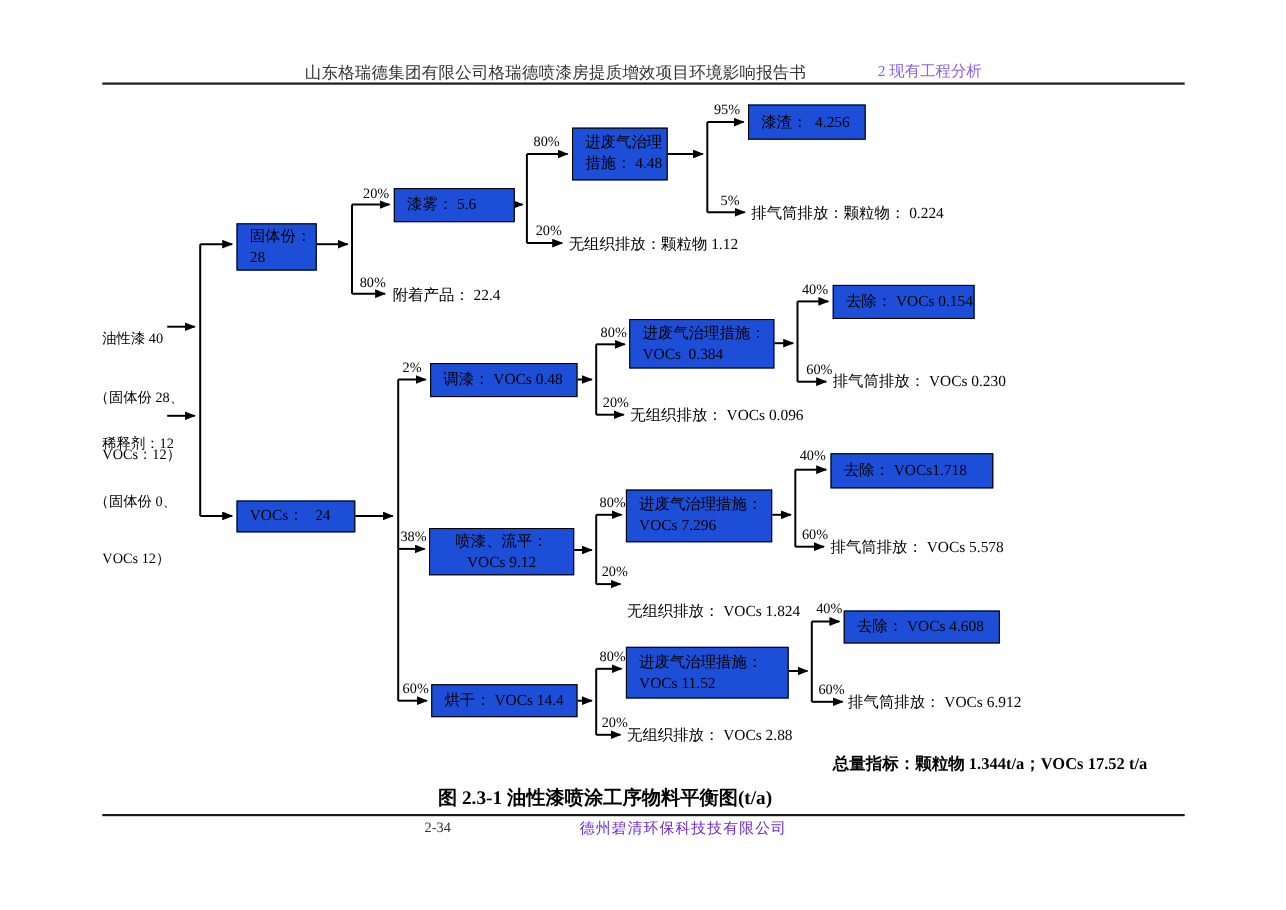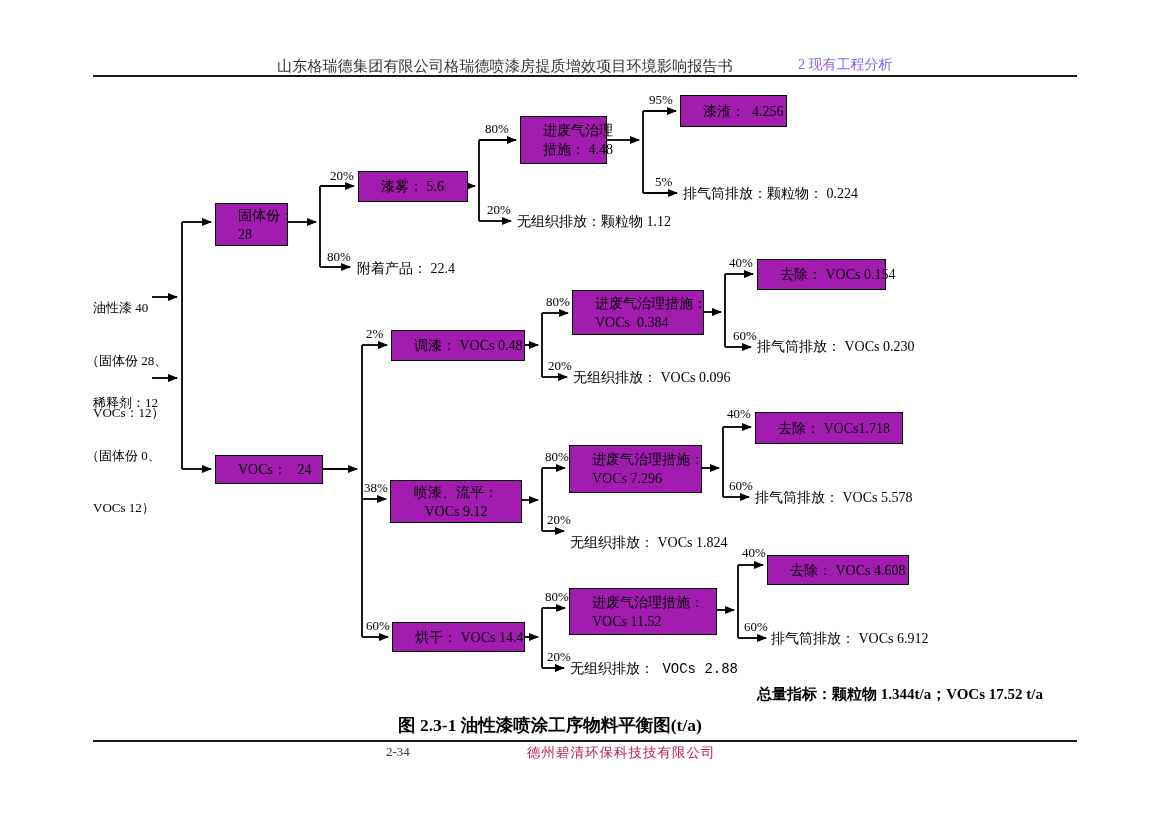--- a/index.html
+++ b/index.html
@@ -6,29 +6,29 @@
   .page{
     position:relative;width:1169px;height:827px;background:#fff;overflow:hidden;
     font-family:"Liberation Serif","DejaVu Serif",serif;color:#000;
   }
   .rule{position:absolute;background:#1a1a1a;}
   .hdr-title{position:absolute;left:277px;top:57px;font-size:15px;color:#333;white-space:pre;letter-spacing:.2px;}
   .hdr-sec{position:absolute;left:798px;top:56px;font-size:14px;color:#8b5cf6;white-space:pre;}
   .hdr-rule{left:93px;top:75px;width:984px;height:2.4px;}
   .ftr-rule{left:93px;top:740px;width:984px;height:2px;}
   .ftr-page{position:absolute;left:386px;top:744px;font-size:13px;color:#333;}
-  .ftr-co{position:absolute;left:527px;top:744px;font-size:13.5px;color:#be185d;letter-spacing:1px;}
+  .ftr-co{position:absolute;left:527px;top:744px;font-size:13.5px;color:#6d28d9;letter-spacing:1px;}
   .caption{position:absolute;left:95px;top:713px;width:910px;text-align:center;font-size:17.5px;font-weight:bold;white-space:pre;}
   .summary{position:absolute;left:757px;top:685px;font-size:15px;font-weight:bold;white-space:pre;}
   .src{position:absolute;font-size:13px;line-height:17.5px;white-space:pre;}
   .src .ind{margin-left:7px;}
   .box{
-    position:absolute;border:1.6px solid #000;background:#a21caf;box-sizing:border-box;
+    position:absolute;border:1.6px solid #000;background:#1d4ed8;box-sizing:border-box;
     display:flex;flex-direction:column;justify-content:center;align-items:flex-start;
-    padding:1px 22px;font-size:14px;line-height:19px;white-space:pre;
+    padding:1px 11px;font-size:14px;line-height:19px;white-space:pre;
   }
   .box.center{align-items:center;}
   .lbl{position:absolute;font-size:14px;white-space:pre;}
   .pct{position:absolute;font-size:13px;white-space:pre;}
   svg.flows{position:absolute;left:0;top:0;}
 </style>
 </head>
 <body>
 
 <div class="page">
@@ -181,23 +181,23 @@
   <div class="pct" style="left:545px;top:589px;">80%</div>
   <div class="pct" style="left:547px;top:649px;">20%</div>
   <div class="pct" style="left:742px;top:545px;">40%</div>
   <div class="pct" style="left:744px;top:619px;">60%</div>
 
   <div class="lbl" style="left:357px;top:260px;">附着产品： 22.4</div>
   <div class="lbl" style="left:517px;top:213px;">无组织排放：颗粒物 1.12</div>
   <div class="lbl" style="left:683px;top:185px;">排气筒排放：颗粒物： 0.224</div>
   <div class="lbl" style="left:573px;top:369px;">无组织排放： VOCs 0.096</div>
   <div class="lbl" style="left:757px;top:338px;">排气筒排放： VOCs 0.230</div>
-  <div class="lbl" style="left:570px;top:534px;">无组织排放： VOCs 1.824</div>
+  <div class="lbl" style="left:570px;top:547px;">无组织排放： VOCs 1.824</div>
   <div class="lbl" style="left:755px;top:489px;">排气筒排放： VOCs 5.578</div>
-  <div class="lbl" style="left:570px;top:660px;font-family:Liberation Mono, monospace;">无组织排放： VOCs 2.88</div>
+  <div class="lbl" style="left:570px;top:660px;">无组织排放： VOCs 2.88</div>
   <div class="lbl" style="left:771px;top:630px;">排气筒排放： VOCs 6.912</div>
 
   <div class="summary">总量指标：颗粒物 1.344t/a；VOCs 17.52 t/a</div>
   <div class="caption">图 2.3-1 油性漆喷涂工序物料平衡图(t/a)</div>
   <div class="rule ftr-rule"></div>
   <div class="ftr-page">2-34</div>
   <div class="ftr-co">德州碧清环保科技技有限公司</div>
 
 </div>
 

